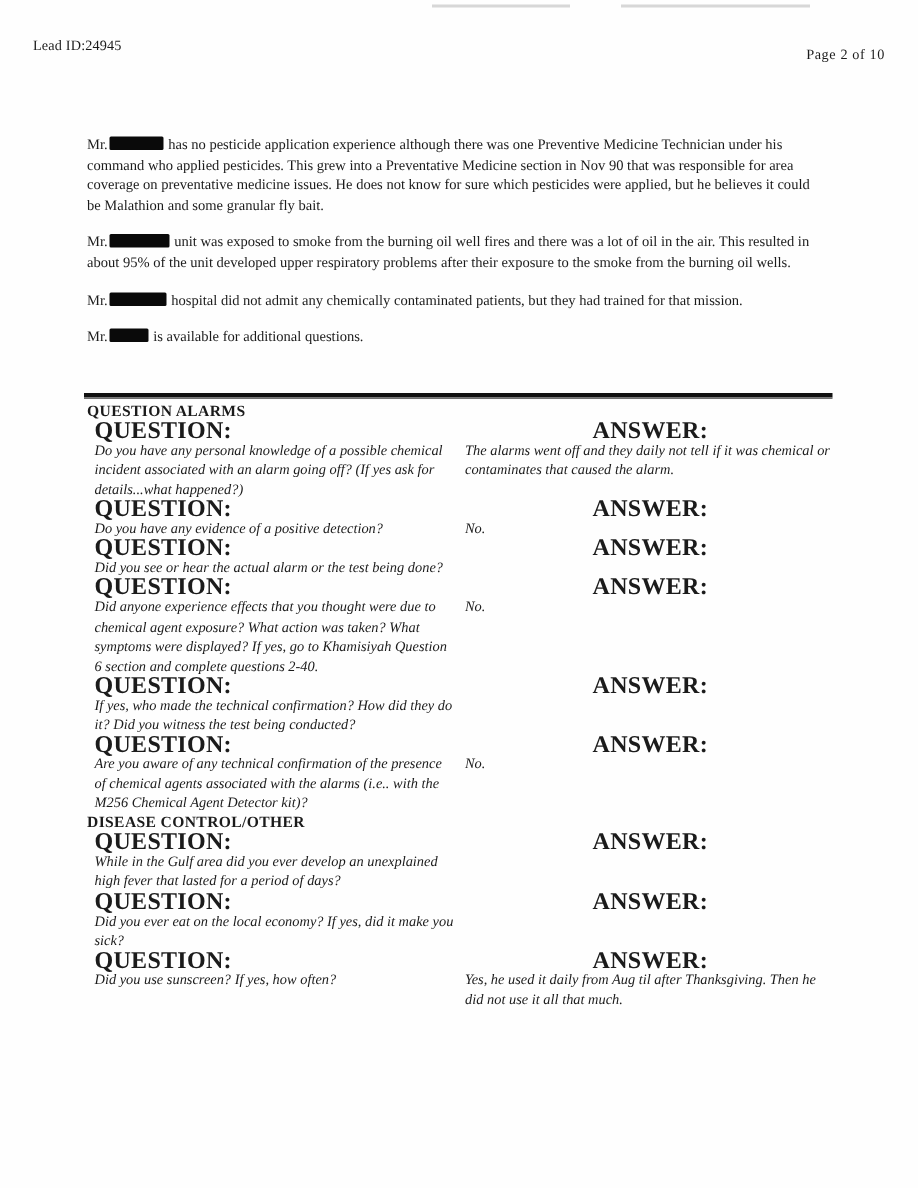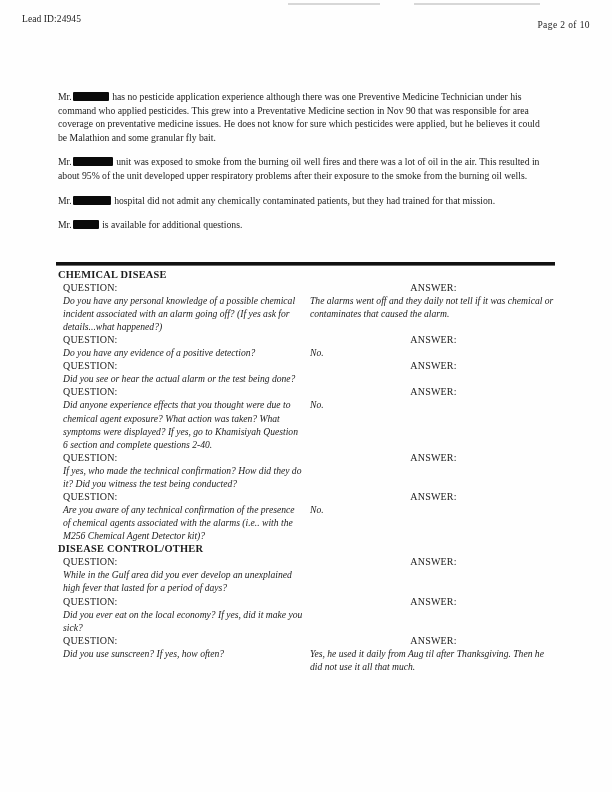--- a/index.html
+++ b/index.html
@@ -27,21 +27,21 @@
     height: 2px;
     background: #c9c9c9;
     opacity: .75;
   }
   .scan-smudge.a { left: 288px; width: 92px; }
   .scan-smudge.b { left: 414px; width: 126px; }
 
   
   .running-head {
     position: absolute;
-    top: 14px;
+    top: 26px;
     left: 0;
     right: 0;
     height: 16px;
   }
   .lead-id {
     position: absolute;
     left: 22px;
     top: 0;
     font-size: 9.5px;
     letter-spacing: .1px;
@@ -131,22 +131,22 @@
     padding-right: 6px;
     box-sizing: border-box;
   }
   .qa-col-a {
     width: 247px;
     flex: 0 0 247px;
     box-sizing: border-box;
   }
 
   .qa-label {
-    font-size: 10px;
-    font-weight: normal;
+    font-size: 16px;
+    font-weight: bold;
     letter-spacing: .2px;
     line-height: 13px;
     margin: 0;
     padding-left: 5px;
   }
   .qa-col-a .qa-label { padding-left: 0; text-align: center; }
 
   .qa-text {
     font-size: 9.6px;
     line-height: 13.1px;
@@ -174,21 +174,21 @@
   <div class="narrative" id="narrative-body">
       <p class="para"><span class="lead-in"><span>Mr.</span><span class="redaction w1"></span></span><span> has no pesticide application experience although there was one Preventive Medicine Technician under his command who applied pesticides.  This grew into a Preventative Medicine section in Nov 90 that was responsible for area coverage on preventative medicine issues.  He does not know for sure which pesticides were applied, but he believes it could be Malathion and some granular fly bait.</span></p>
       <p class="para"><span class="lead-in"><span>Mr.</span><span class="redaction w2"></span></span><span> unit was exposed to smoke from the burning oil well fires and there was a lot of oil in the air.  This resulted in about 95% of the unit developed upper respiratory problems after their exposure to the smoke from the burning oil wells.</span></p>
       <p class="para"><span class="lead-in"><span>Mr.</span><span class="redaction w3"></span></span><span> hospital did not admit any chemically contaminated patients, but they had trained for that mission.</span></p>
       <p class="para"><span class="lead-in"><span>Mr.</span><span class="redaction w4"></span></span><span> is available for additional questions.</span></p>
     </div>
 
   <div class="section-rule"></div>
 
   <div class="qa-block" id="qa-block">
-      <div class="section-title">CHEMICAL DISEASE</div>
+      <div class="section-title">QUESTION ALARMS</div>
       <div class="qa-row">
         <div class="qa-col-q">
           <p class="qa-label">QUESTION:</p>
           <p class="qa-text">Do you have any personal knowledge of a possible chemical incident associated with an alarm going off? (If yes ask for details...what happened?)</p>
         </div>
         <div class="qa-col-a">
           <p class="qa-label">ANSWER:</p>
           <p class="qa-text">The alarms went off and they daily not tell if it was chemical or contaminates that caused the alarm.</p>
         </div>
       </div>

